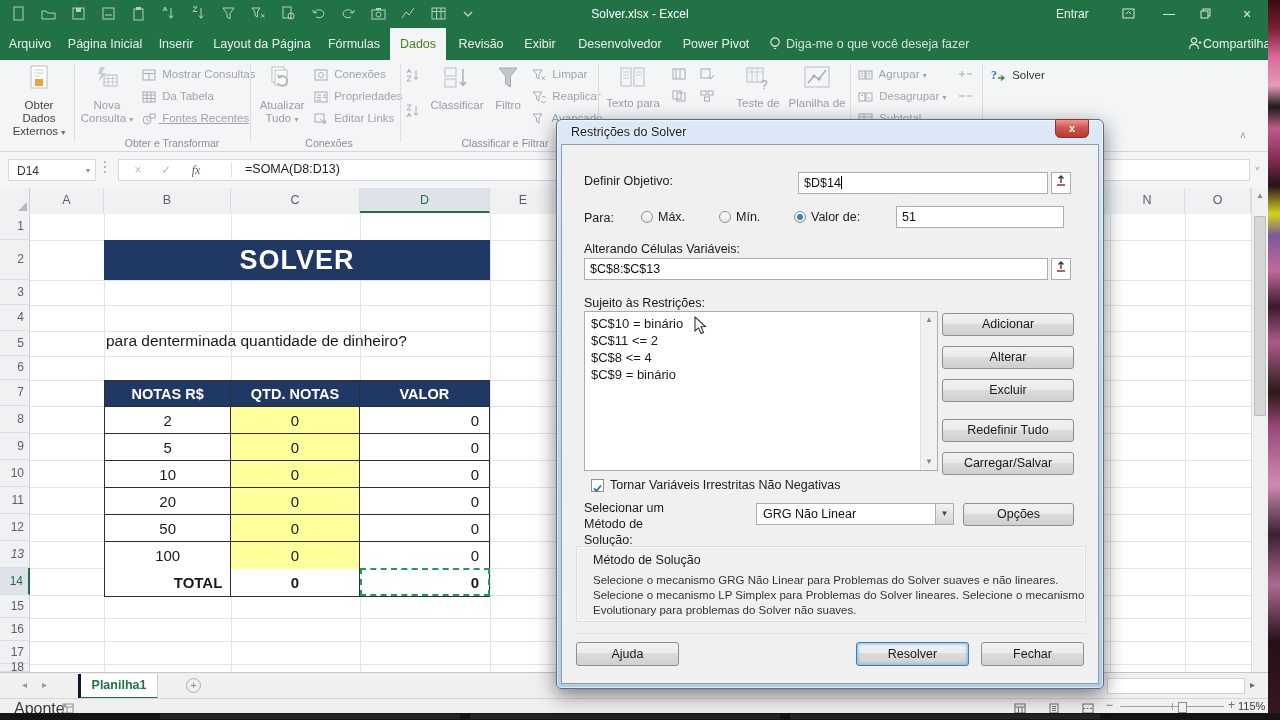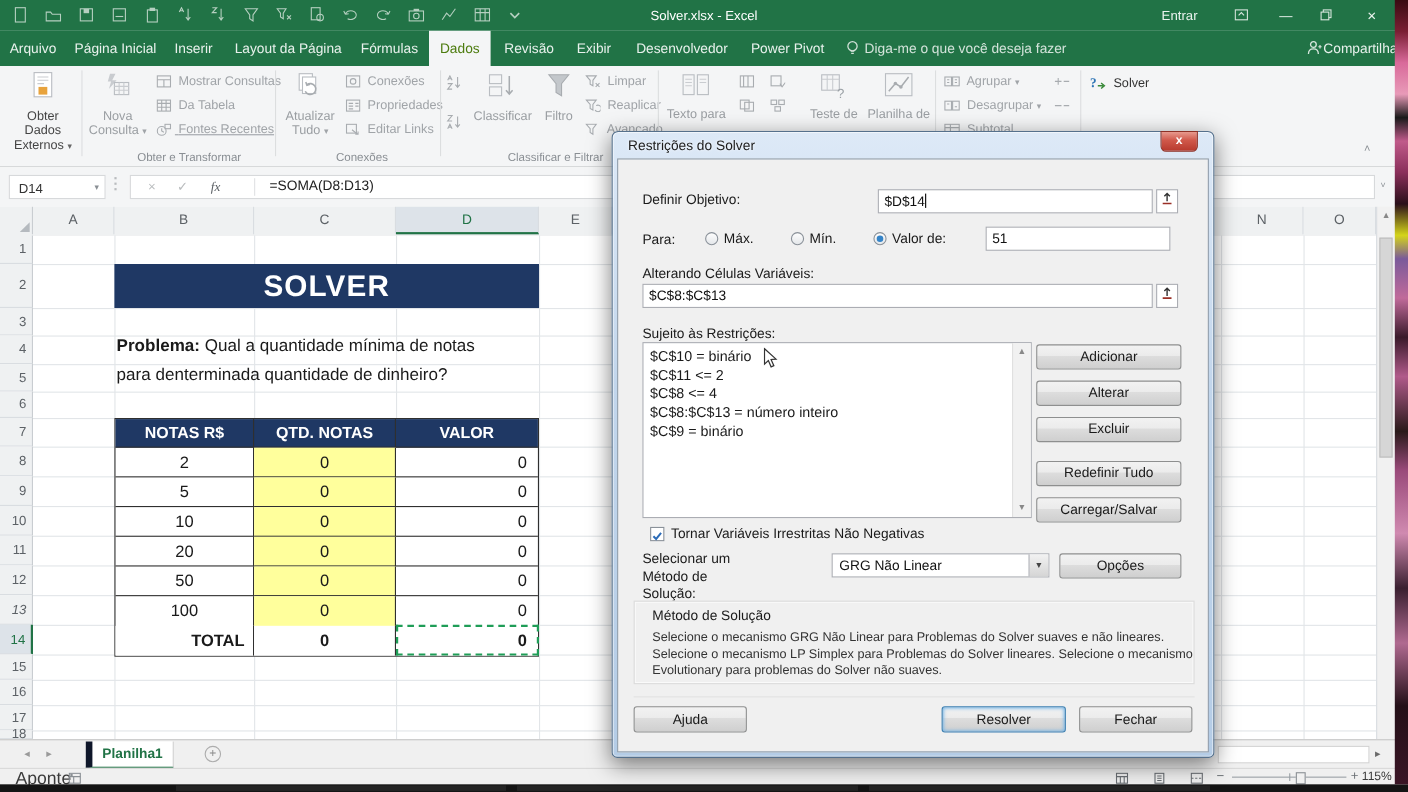--- a/index.html
+++ b/index.html
@@ -89,21 +89,21 @@
   .checkbox{position:absolute;width:13px;height:13px;background:#fff;border:1px solid #8a9199;box-sizing:border-box;}
   #combo{position:absolute;left:194px;top:358px;width:198px;height:22px;background:#fff;border:1px solid #abadb3;box-sizing:border-box;
     font-size:12.5px;color:#111;line-height:20px;padding-left:6px;}
   #combo-btn{position:absolute;right:0;top:0;width:17px;height:20px;background:linear-gradient(180deg,#f2f2f2,#d5d5d5);
     border-left:1px solid #abadb3;text-align:center;font-size:8px;color:#444;line-height:20px;}
   #method-group{position:absolute;left:14px;top:401px;width:510px;height:76px;border:1px solid #dcdcdc;background:#f0f0f0;
     box-shadow:inset 0 0 0 1px #fafafa;box-sizing:border-box;}
   .mdesc{font-size:11.5px;color:#333;line-height:15px;}
   
   #tabbar{position:absolute;left:0;top:672px;width:1280px;height:26px;background:#f0f0f0;border-top:1px solid #c6c6c6;box-sizing:border-box;}
-  #sheet-tab{position:absolute;left:78px;top:1px;width:80px;height:25px;background:#fff;border-left:6px solid #0f172a;border-right:1px solid #cfcfcf;
+  #sheet-tab{position:absolute;left:78px;top:1px;width:80px;height:25px;background:#fff;border-left:3px solid #0f172a;border-right:1px solid #cfcfcf;
     border-bottom:2px solid #217346;box-sizing:border-box;color:#217346;font-weight:bold;font-size:12.5px;text-align:center;line-height:22px;}
   .tabnav{position:absolute;top:6px;font-size:10px;color:#9a9a9a;}
   #newsheet{position:absolute;left:186px;top:5px;width:15px;height:15px;border:1px solid #adadad;border-radius:50%;
     color:#8a8a8a;text-align:center;line-height:13px;font-size:11px;box-sizing:border-box;}
   #hscroll{position:absolute;left:1107px;top:5px;width:138px;height:16px;background:#fff;border:1px solid #d2d2d2;box-sizing:border-box;}
   #statusbar{position:absolute;left:0;top:698px;width:1280px;height:15px;background:#f0f0f0;border-top:1px solid #d8d8d8;box-sizing:border-box;}
   #statusbar .mode{position:absolute;left:14px;top:1px;font-size:16px;color:#3a3a3a;}
   .vw-ic{position:absolute;top:1px;}
   #zoomtxt{position:absolute;left:1238px;top:1px;font-size:11px;color:#3a3a3a;}
   #taskbar{position:absolute;left:0;top:713px;width:1280px;height:7px;background:#141414;}
@@ -530,21 +530,20 @@
       <div class="rowhdr" style="top: 514px; height: 27px; line-height: 26px;">12</div>
       <div class="rowhdr" style="top: 541px; height: 27px; line-height: 26px; font-style: italic;">13</div>
       <div class="rowhdr sel" style="top: 568px; height: 27px; line-height: 26px;">14</div>
       <div class="rowhdr" style="top: 595px; height: 23px; line-height: 22px;">15</div>
       <div class="rowhdr" style="top: 618px; height: 23px; line-height: 22px;">16</div>
       <div class="rowhdr" style="top: 641px; height: 23px; line-height: 22px;">17</div>
       <div class="rowhdr" style="top: 664px; height: 8px; line-height: 7px;">18</div>
     </div>
 
   <div id="banner">SOLVER</div>
-  <div class="prob" style="top:306px;"><b>Problema:</b><span> Qual a quantidade mínima de notas</span></div>
   <div class="prob" style="top:332px;">para denterminada quantidade de dinheiro?</div>
 
   <div id="xl-table">
     <div class="trow hd">
       <div class="tc c0">NOTAS R$</div>
       <div class="tc c1">QTD. NOTAS</div>
       <div class="tc c2" style="justify-content:center;padding:0;">VALOR</div>
     </div>
     <div>
 
@@ -626,21 +625,20 @@
           </svg>
       </div>
 
       <div class="dl" style="left:22px;top:151px;">Sujeito às Restrições:</div>
       <div id="constraints-box">
         <div style="position:absolute;left:0;top:3px;right:17px;">
 
         <div class="constraint">$C$10 = binário</div>
             <div class="constraint">$C$11 &lt;= 2</div>
             <div class="constraint">$C$8 &lt;= 4</div>
-            <div class="constraint">$C$8:$C$13 = número inteiro</div>
             <div class="constraint">$C$9 = binário</div>
           </div>
         <div id="cb-scroll">
           <div class="scr-arrow" style="top:0;">▲</div>
           <div class="scr-arrow" style="bottom:0;">▼</div>
         </div>
       </div>
 
       <div class="dbtn" style="left:380px;top:168px;width:132px;">Adicionar</div>
       <div class="dbtn" style="left:380px;top:201px;width:132px;">Alterar</div>

